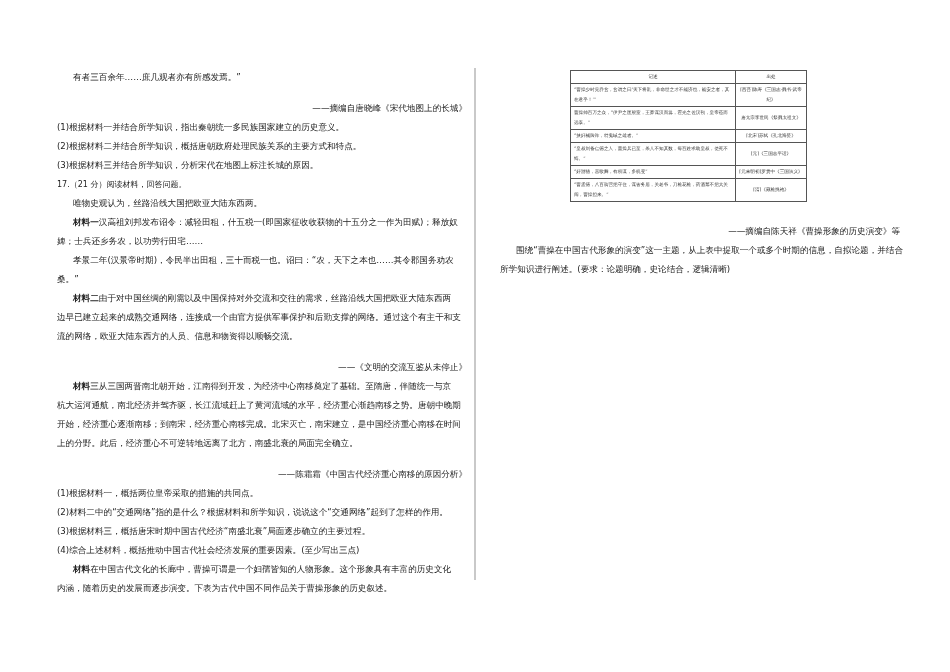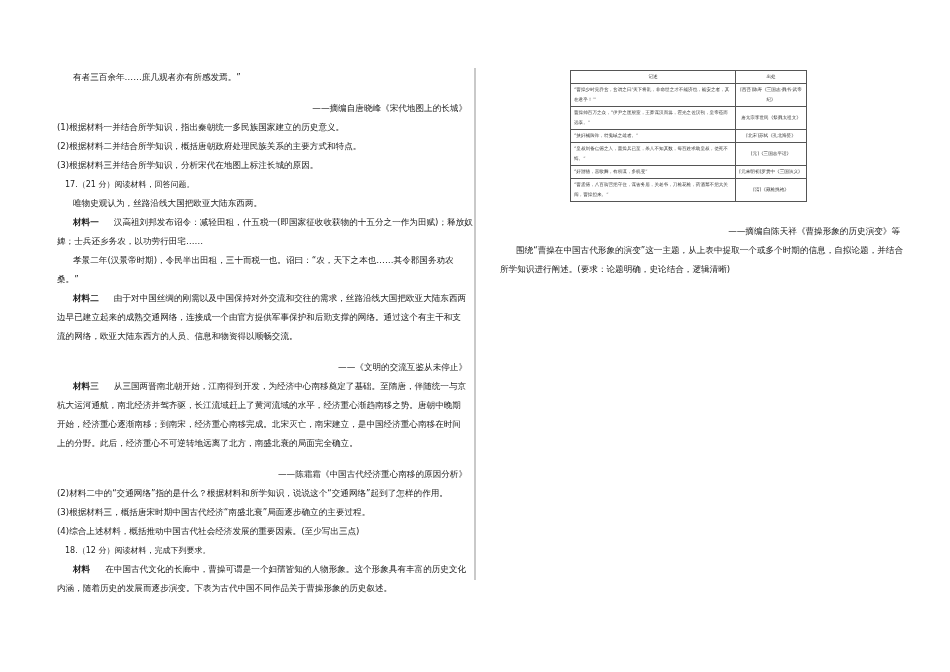--- a/index.html
+++ b/index.html
@@ -4,23 +4,23 @@
 <style>
   html, body { margin: 0; padding: 0; background: #ffffff; }
   body { width: 950px; height: 672px; position: relative; overflow: hidden;
          font-family: "DejaVu Sans", "Liberation Sans", sans-serif; color: #222; }
   .page { position: absolute; left: 0; top: 0; width: 950px; height: 672px; }
   .col-left { position: absolute; left: 57px; top: 68px; width: 410px; font-size: 8.6px; }
   .divider { position: absolute; left: 474px; top: 68px; width: 2px; height: 512px; background: #c9c9c9; }
   .line { height: 19px; line-height: 19px; white-space: nowrap; overflow: visible; }
   .indent { padding-left: 16px; }
   .source { text-align: right; margin-top: 12px; }
-  .mat-label { font-weight: bold; margin-right: 15px; }
+  .mat-label { font-weight: bold; margin-right: 0; }
   .section-title { font-weight: bold; }
-  .q-num { font-size: 8px; margin-left: 8px; }
+  .q-num { font-size: 8px; }
   table.cao { position: absolute; left: 570px; top: 70px; width: 237px; border-collapse: collapse;
               font-family: "DejaVu Serif", "Liberation Serif", serif; font-size: 4.6px; color: #333; }
   table.cao th, table.cao td { border: 1px solid #555; padding: 1px 3px; line-height: 10px; font-weight: normal; vertical-align: middle; }
   table.cao th { text-align: center; height: 9px; }
   table.cao td.src { text-align: center; width: 64px; }
   table.cao { border: 1.3px solid #333; }
   .below-table { position: absolute; left: 500px; top: 210px; width: 400px; font-size: 8.6px; }
 </style>
 </head>
 <body>
@@ -54,25 +54,25 @@
     <div class="line source">——《文明的交流互鉴从未停止》</div>
 
     <div class="line indent">
       <span class="mat-label">材料三</span><span>从三国两晋南北朝开始，江南得到开发，为经济中心南移奠定了基础。至隋唐，伴随统一与京</span>
     </div>
     <div class="line">杭大运河通航，南北经济并驾齐驱，长江流域赶上了黄河流域的水平，经济重心渐趋南移之势。唐朝中晚期</div>
     <div class="line">开始，经济重心逐渐南移；到南宋，经济重心南移完成。北宋灭亡，南宋建立，是中国经济重心南移在时间</div>
     <div class="line">上的分野。此后，经济重心不可逆转地远离了北方，南盛北衰的局面完全确立。</div>
     <div class="line source">——陈霜霜《中国古代经济重心南移的原因分析》</div>
 
+    <div class="line">(1)根据材料一，概括两位皇帝采取的措施的共同点。</div>
     <div class="line">(2)材料二中的“交通网络”指的是什么？根据材料和所学知识，说说这个“交通网络”起到了怎样的作用。</div>
     <div class="line">(3)根据材料三，概括唐宋时期中国古代经济“南盛北衰”局面逐步确立的主要过程。</div>
     <div class="line">(4)综合上述材料，概括推动中国古代社会经济发展的重要因素。(至少写出三点)</div>
 
-    <div class="line q-num">18.（12 分）阅读材料，完成下列要求。</div>
     <div class="line indent">
       <span class="mat-label">材料</span><span>在中国古代文化的长廊中，曹操可谓是一个妇孺皆知的人物形象。这个形象具有丰富的历史文化</span>
     </div>
     <div class="line">内涵，随着历史的发展而逐步演变。下表为古代中国不同作品关于曹操形象的历史叙述。</div>
   </div>
 
   <table class="cao">
     <thead>
       <tr>
         <th>记述</th>

